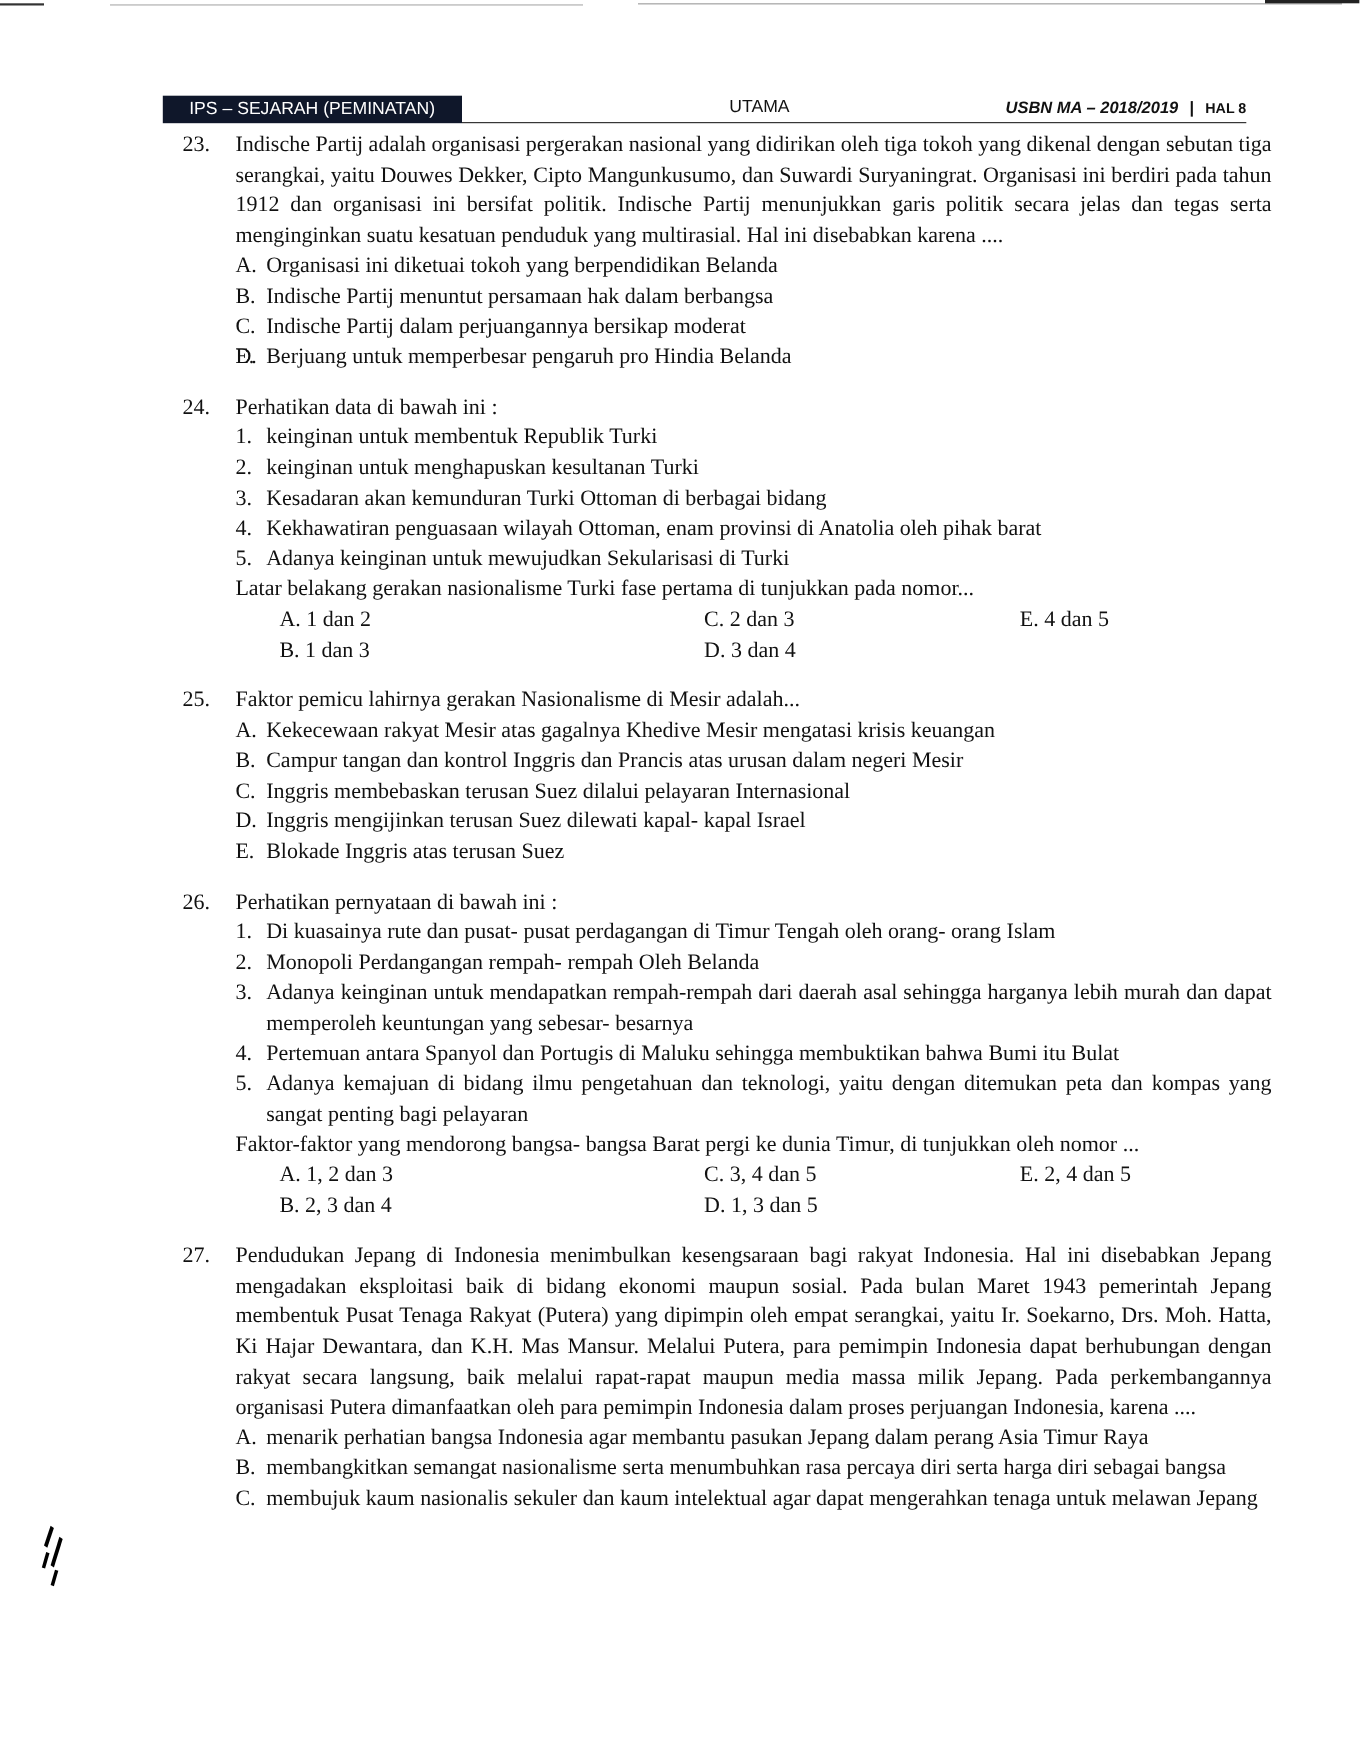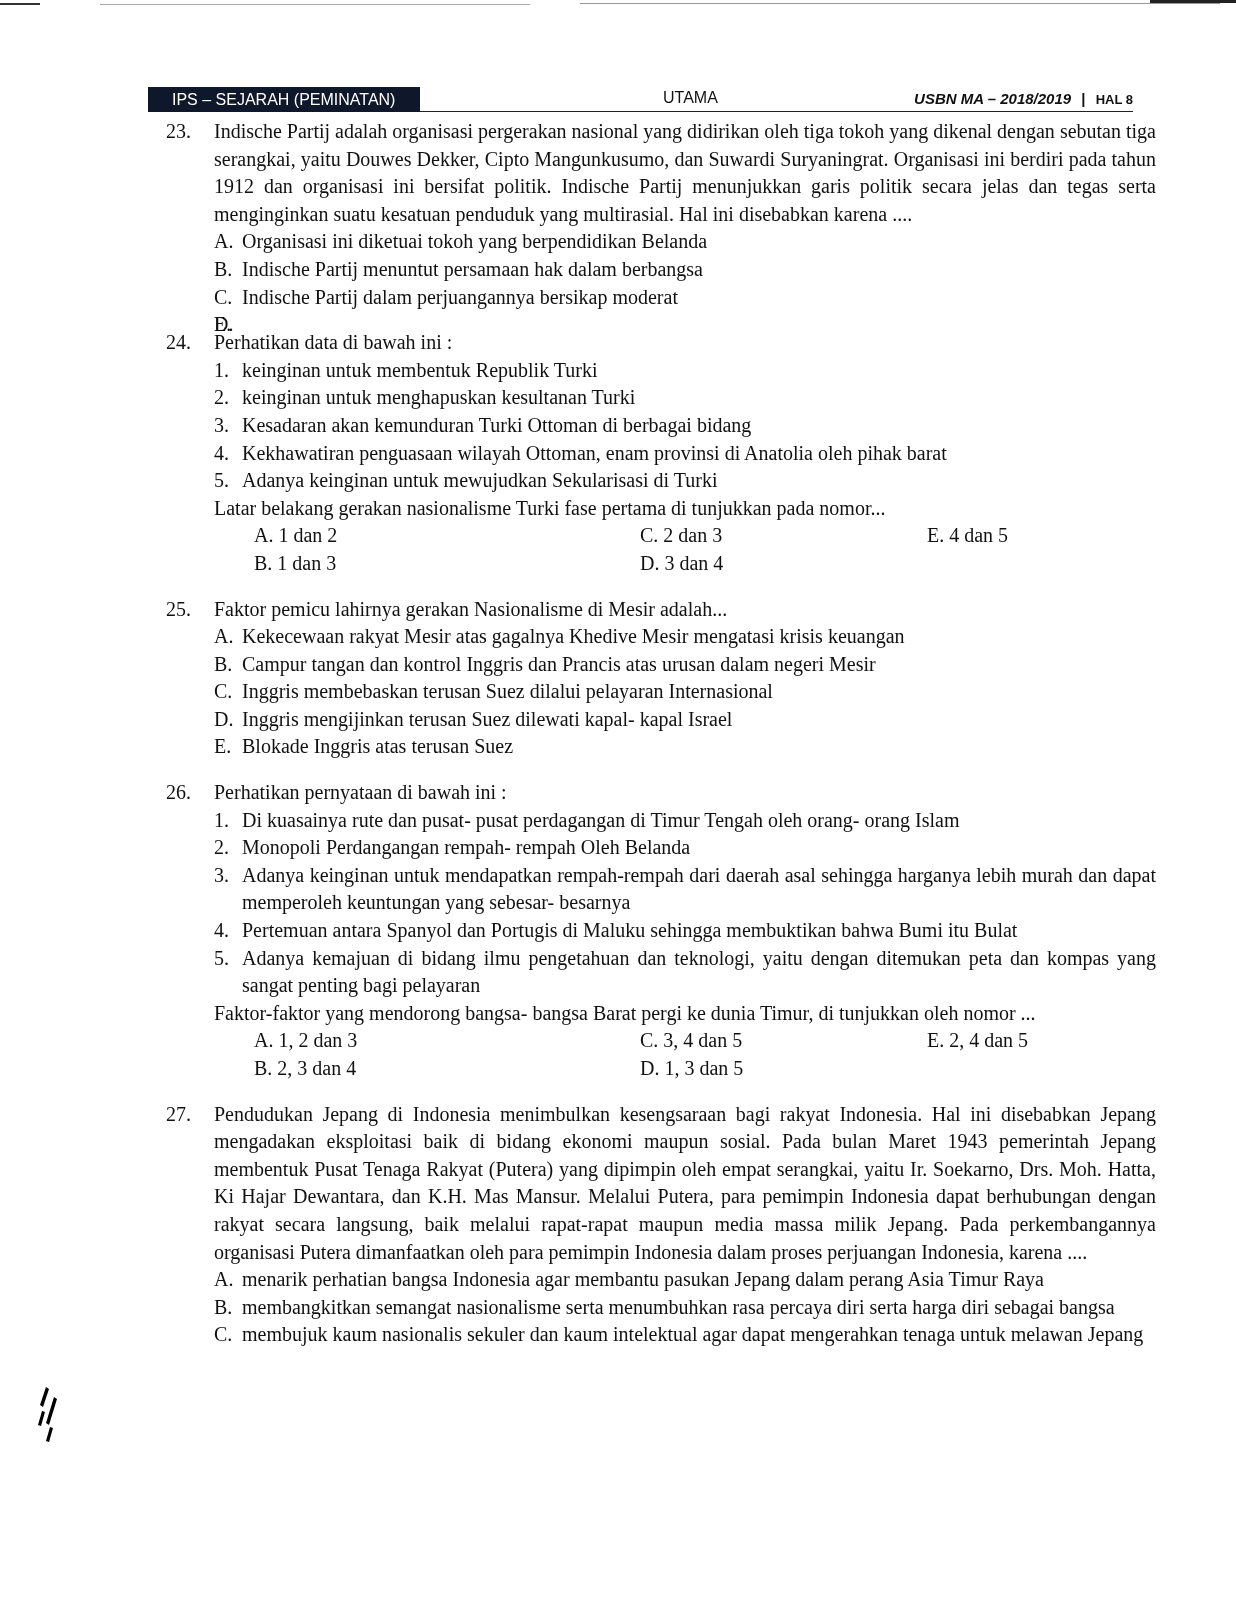--- a/index.html
+++ b/index.html
@@ -62,21 +62,21 @@
 
 <div class="content">
 
   <div class="q">
     <span class="num">23.</span>
     <div class="stem">Indische Partij adalah organisasi pergerakan nasional yang didirikan oleh tiga tokoh yang dikenal dengan sebutan tiga serangkai, yaitu Douwes Dekker, Cipto Mangunkusumo, dan Suwardi Suryaningrat. Organisasi ini berdiri pada tahun 1912 dan organisasi ini bersifat politik. Indische Partij menunjukkan garis politik secara jelas dan tegas serta menginginkan suatu kesatuan penduduk yang multirasial. Hal ini disebabkan karena ....</div>
     <div class="opt"><span class="lbl">A.</span><span>Organisasi ini diketuai  tokoh yang berpendidikan Belanda</span></div>
     <div class="opt"><span class="lbl">B.</span><span>Indische Partij menuntut persamaan hak dalam berbangsa</span></div>
     <div class="opt"><span class="lbl">C.</span><span>Indische Partij dalam perjuangannya bersikap  moderat</span></div>
     <div class="opt"><span class="lbl">D.</span></div>
-    <div class="opt"><span class="lbl">E.</span></div>
+    <div class="opt"><span class="lbl">E.</span><span>Berjuang untuk memperbesar pengaruh pro Hindia Belanda</span></div>
   </div>
 
   <div class="q">
     <span class="num">24.</span>
     <div class="stem">Perhatikan data di bawah ini :</div>
     <div class="item"><span class="lbl">1.</span><span>keinginan untuk membentuk Republik Turki</span></div>
     <div class="item"><span class="lbl">2.</span><span>keinginan untuk menghapuskan kesultanan Turki</span></div>
     <div class="item"><span class="lbl">3.</span><span>Kesadaran akan kemunduran Turki Ottoman di berbagai bidang</span></div>
     <div class="item"><span class="lbl">4.</span><span>Kekhawatiran penguasaan wilayah Ottoman, enam provinsi di Anatolia oleh pihak barat</span></div>
     <div class="item"><span class="lbl">5.</span><span>Adanya keinginan untuk mewujudkan Sekularisasi di Turki</span></div>

